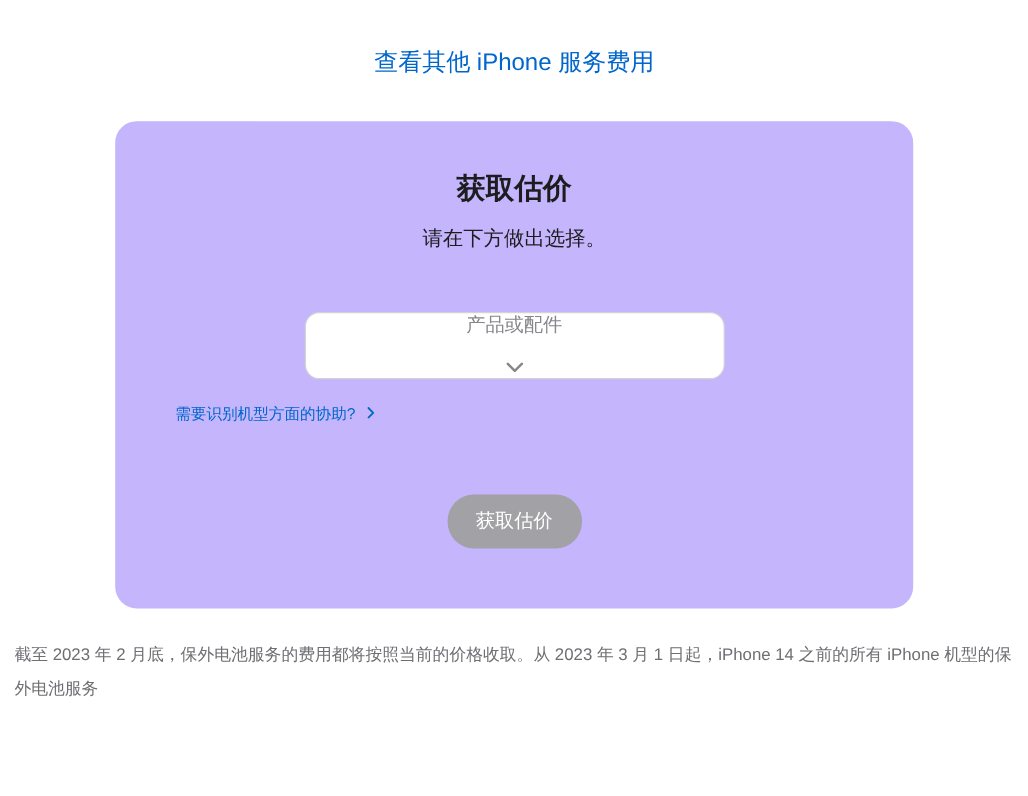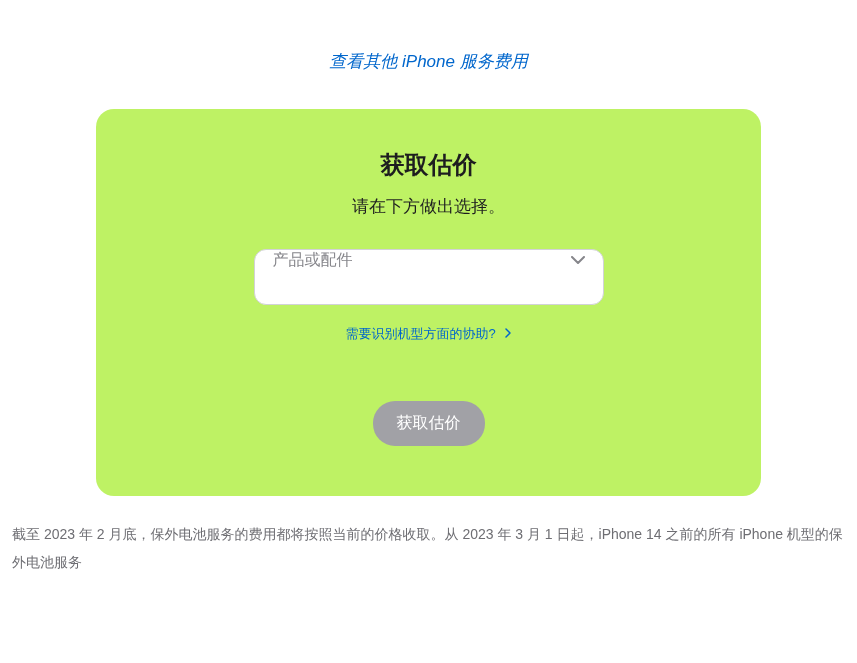--- a/index.html
+++ b/index.html
@@ -9,69 +9,68 @@
     }
     body {
       font-family: -apple-system, BlinkMacSystemFont, "SF Pro Text", "Helvetica Neue", Arial, sans-serif;
       background: #ffffff;
       width: 857px;
       height: 663px;
       position: relative;
     }
     .top-link {
       text-align: center;
-      padding-top: 50px;
-      font-size: 17px;
+      padding-top: 38px;
+      font-size: 20px;
       color: #0066cc;
       cursor: pointer;
-      font-style: italic;
     }
     .card {
       width: 665px;
       margin: 36px auto 0;
-      background: #bef264;
+      background: #c4b5fd;
       border-radius: 18px;
       padding: 40px 50px 50px;
     }
     .card-title {
       text-align: center;
       font-size: 24px;
       font-weight: 600;
       color: #1d1d1f;
       margin-bottom: 14px;
     }
     .card-subtitle {
       text-align: center;
       font-size: 17px;
       color: #1d1d1f;
-      margin-bottom: 31px;
+      margin-bottom: 50px;
     }
     .select-wrapper {
       position: relative;
       width: 350px;
       margin: 0 auto 20px;
       background: #ffffff;
       border: 1px solid #d2d2d7;
       border-radius: 12px;
       height: 56px;
       display: flex;
-      align-items: flex-start;
+      align-items: center;
       padding: 0 18px;
       cursor: pointer;
+      flex-direction: column;
     }
     .select-placeholder {
       flex: 1;
       font-size: 16px;
       color: #86868b;
     }
     .chevron {
       color: #86868b;
     }
     .help-link {
-      text-align: center;
       margin-top: 18px;
       font-size: 13px;
       color: #0066cc;
       cursor: pointer;
     }
     .help-link .chevron-right {
       display: inline-block;
       margin-left: 6px;
     }
     .submit-btn {

